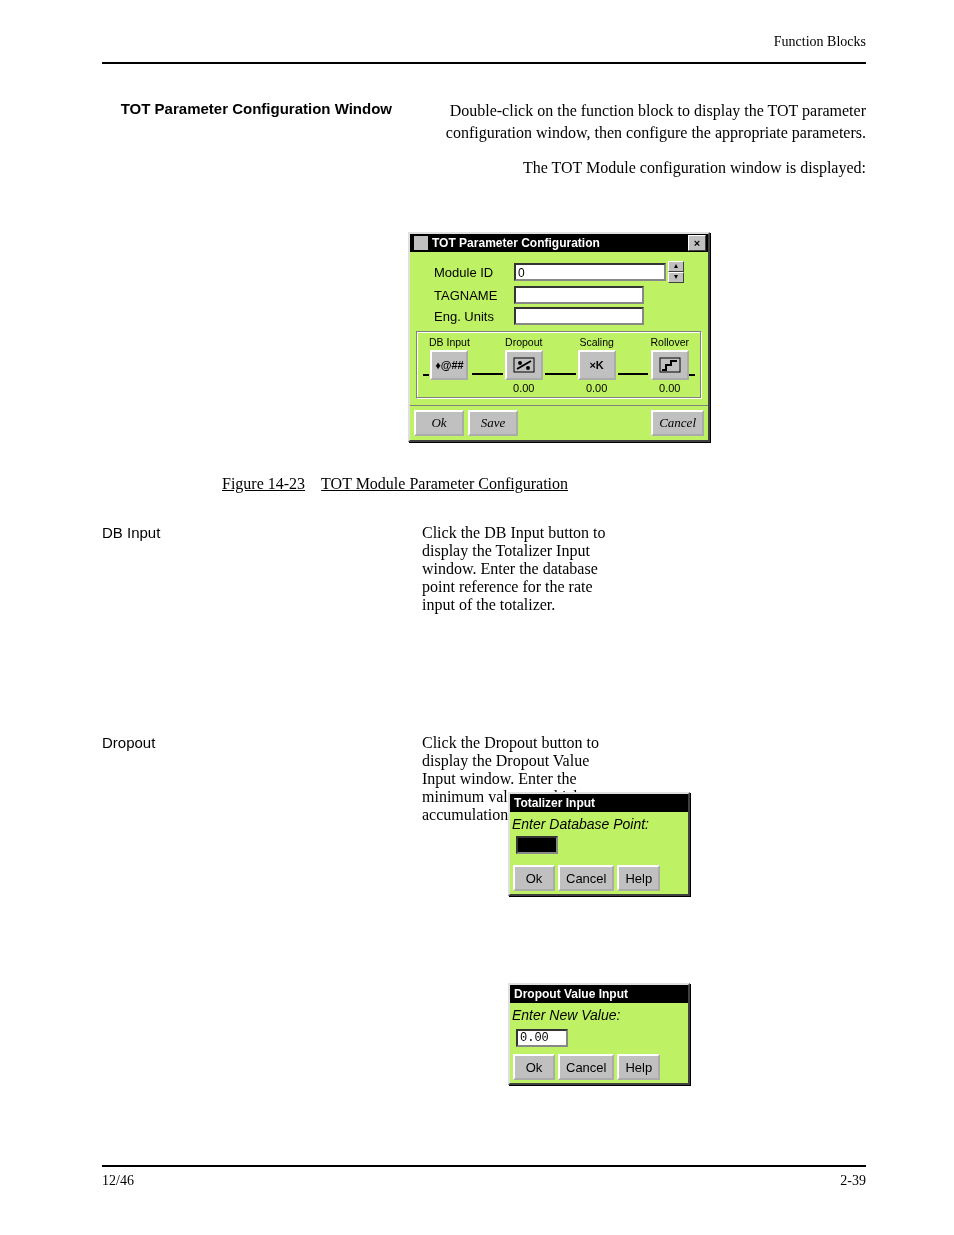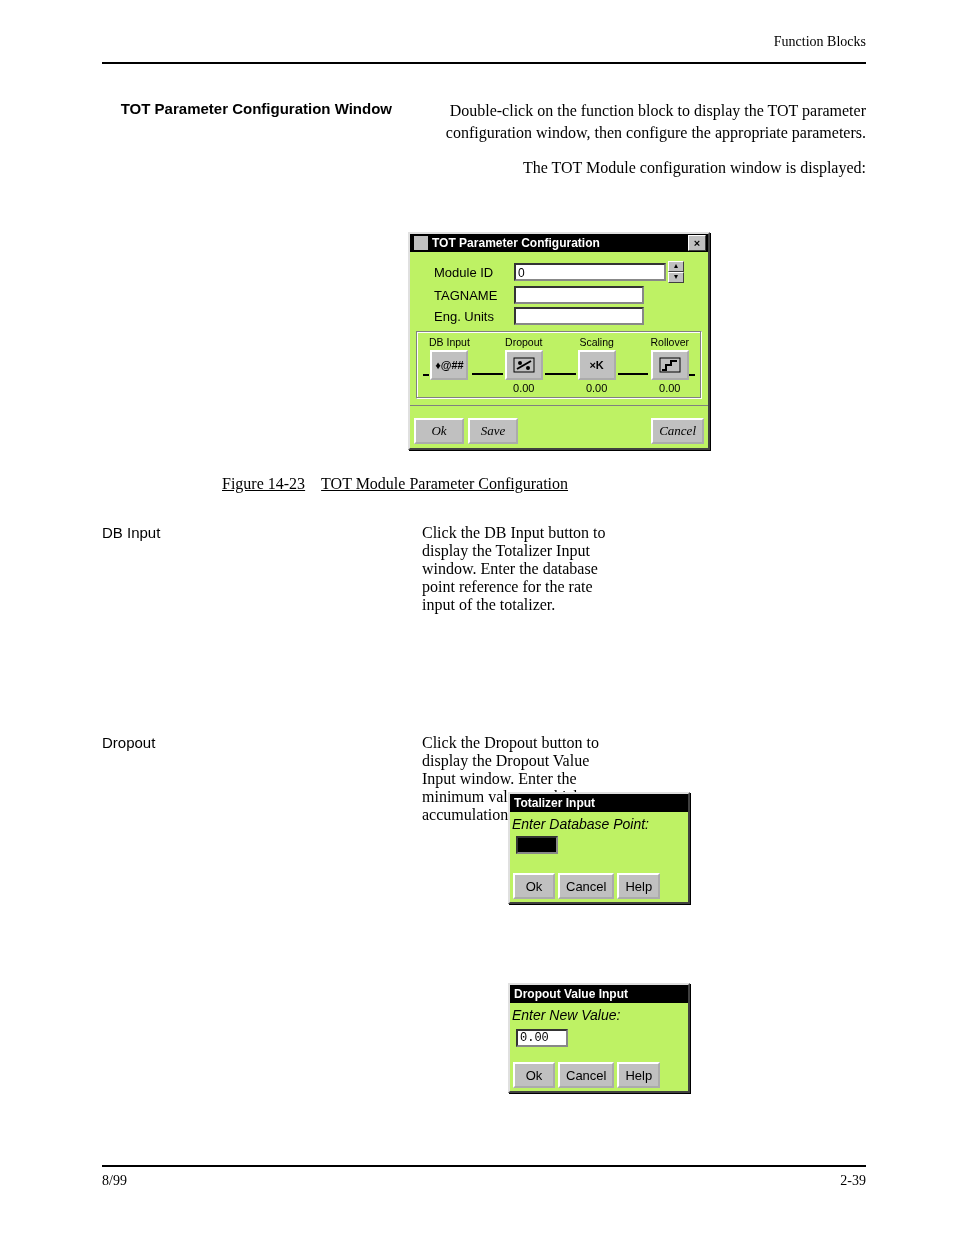--- a/index.html
+++ b/index.html
@@ -200,21 +200,20 @@
     border: 2px outset #fff;
     min-width: 34px;
     height: 22px;
     font-size: 13px;
     font-style: italic;
     font-family: "Times New Roman", serif;
     padding: 0 6px;
     display: inline-flex;
     align-items: center;
     justify-content: center;
-    margin-top: 8px;
   }
   .btn.sans-btn {
     font-family: Arial, Helvetica, sans-serif;
     font-style: normal;
   }
 
   
   .small-label {
     font-size: 14px;
     margin: 4px 2px 4px 2px;
@@ -410,15 +409,15 @@
     <div class="small-label">Enter New Value:</div>
     <span class="small-input val">0.00</span>
     <div class="btn-row2">
       <span class="btn sans-btn">Ok</span>
       <span class="btn sans-btn">Cancel</span>
       <span class="btn sans-btn">Help</span>
     </div>
   </div>
 
   <div class="hr-bottom"></div>
-  <div class="footer-left">8/99</div>
+  <div class="footer-left">12/46</div>
   <div class="footer-right">2-39</div>
 </div>
 
 </body></html>

